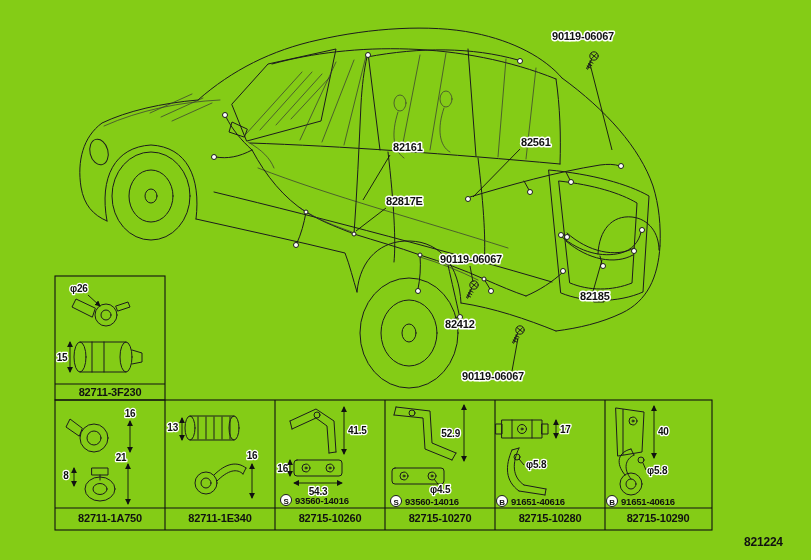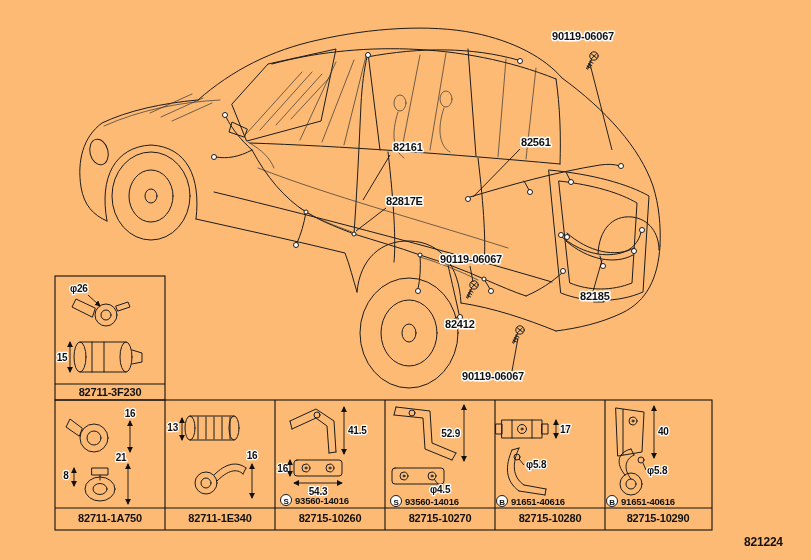--- a/index.html
+++ b/index.html
@@ -1,16 +1,16 @@
 <!DOCTYPE html>
 <html><head>
 <meta charset="utf-8">
 <style>
   html,body{margin:0;padding:0;background:#fff}
-  .stage{position:relative;width:811px;height:560px;background:#fdba74;overflow:hidden;
+  .stage{position:relative;width:811px;height:560px;background:#84cc16;overflow:hidden;
          font-family:"Liberation Sans","DejaVu Sans",sans-serif}
   svg{position:absolute;left:0;top:0}
   svg text{font-family:"Liberation Sans","DejaVu Sans",sans-serif;font-weight:bold;fill:#111;letter-spacing:-.2px}
   .callout{font-size:11px;paint-order:stroke;stroke:#fff;stroke-width:3px;stroke-linejoin:round}
   .dim{font-size:10px;paint-order:stroke;stroke:#fff;stroke-width:2.5px;stroke-linejoin:round}
   .pn{font-size:11px}
   .fast{font-size:9.5px}
   .sym{font-size:8px}
   .dno{font-size:12px}
   .s  {fill:none;stroke:#1c1c1c;stroke-width:1;stroke-linecap:round;stroke-linejoin:round}

